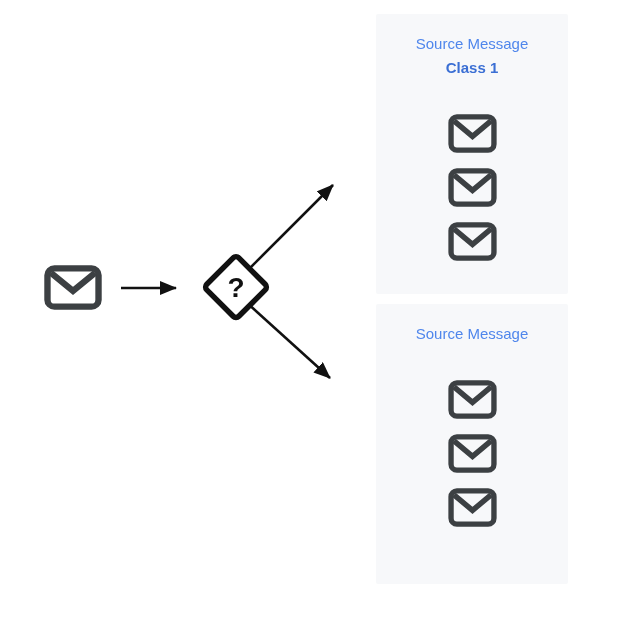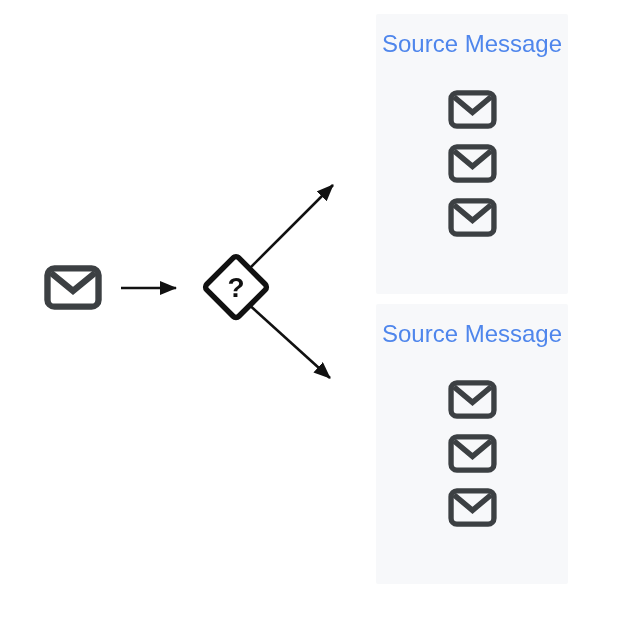--- a/index.html
+++ b/index.html
@@ -60,21 +60,21 @@
     flex-direction: column;
     align-items: center;
     box-sizing: border-box;
     padding-top: 18px;
   }
   .class-box.box-1 { top: 14px; }
   .class-box.box-n { top: 304px; }
   .box-title {
     text-align: center;
     line-height: 24px;
-    font-size: 24px;
+    font-size: 15px;
   }
   .box-title-line1 {
     color: var(--title_blue, #4f86ec);
     font-weight: 400;
   }
   .box-title-line2 {
     color: var(--class_blue, #3b6fd4);
     font-weight: 700;
   }
   .env-stack {
@@ -112,20 +112,21 @@
       <rect class="diamond-shape" x="213.4" y="264.4" width="45.3" height="45.3" rx="4" transform="rotate(45 236 287)"></rect>
       <text class="qmark" x="236" y="297">?</text>
     </g>
 
     <use href="#env-icon" transform="translate(44,265) scale(1.16,1.125)"></use>
   </svg>
 
   <div class="class-box box-1">
     <div class="box-title">
       <div class="box-title-line1">Source Message</div>
+      <div class="box-title-line2">Class 1</div>
     </div>
     <div class="env-stack">
       <svg width="49" height="39" viewBox="0 0 50 40">
           <use href="#env-icon"></use>
         </svg>
     <svg width="49" height="39" viewBox="0 0 50 40">
           <use href="#env-icon"></use>
         </svg>
         <svg width="49" height="39" viewBox="0 0 50 40">
           <use href="#env-icon"></use>

